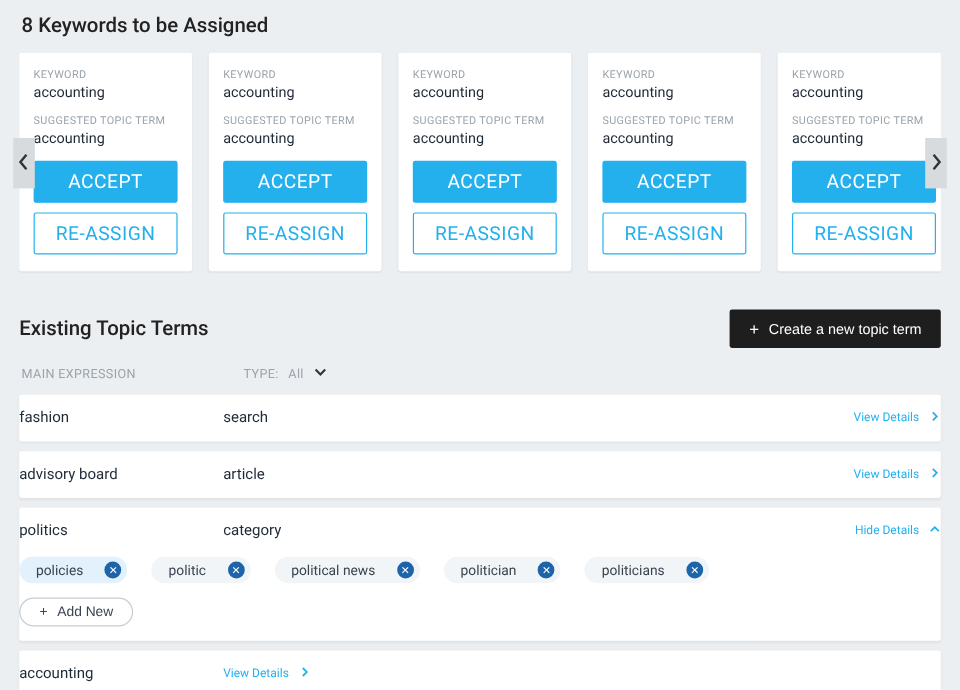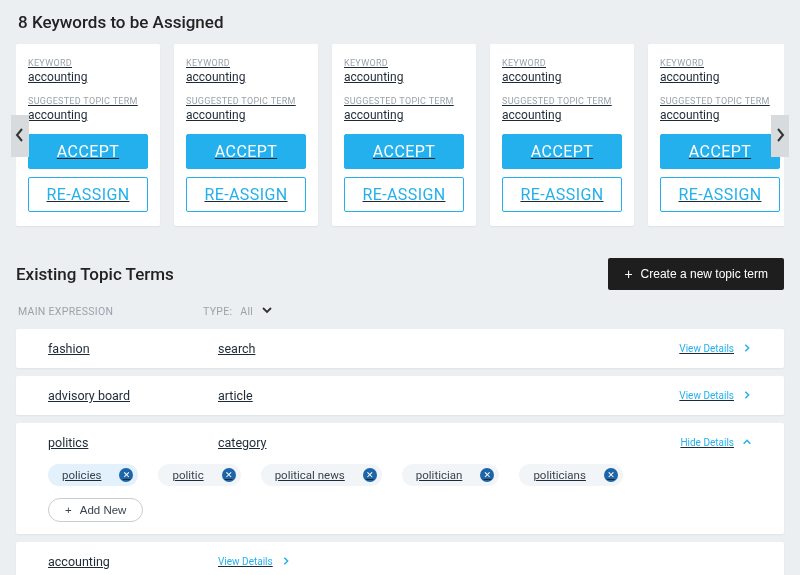--- a/index.html
+++ b/index.html
@@ -44,21 +44,20 @@
   .nav-btn svg { width: 10px; height: 14px; }
 
   .card {
     background: #fff;
     flex: 0 0 144px;
     border-radius: 2px;
     padding: 14px 12px 14px 12px;
     box-shadow: 0 1px 2px rgba(0,0,0,0.06);
     display: flex;
     flex-direction: column;
-    text-decoration: underline;
   }
   .card .lab {
     font-size: 9px;
     letter-spacing: 0.3px;
     color: #9aa3ab;
     text-transform: uppercase;
     margin-bottom: 2px;
   }
   .card .val {
     font-size: 12px;
@@ -118,23 +117,22 @@
     margin: 0 0 10px 2px;
   }
   .col-main { width: 185px; }
   .col-type { display: inline-flex; align-items: center; gap: 8px; }
   .chev-down svg { width: 12px; height: 12px; }
 
   .rows { display: flex; flex-direction: column; gap: 8px; }
   .row {
     background: #fff;
     border-radius: 2px;
-    padding: 12px 32px;
+    padding: 12px 0;
     box-shadow: 0 1px 2px rgba(0,0,0,0.05);
-    text-decoration: underline;
   }
   .row-top {
     display: flex;
     align-items: center;
     font-size: 12.5px;
   }
   .row-top .c1 { width: 170px; color: #1f2a37; }
   .row-top .c2 { flex: 1; color: #1f2a37; }
   .row-top .details-link {
     color: #24b0ed;

